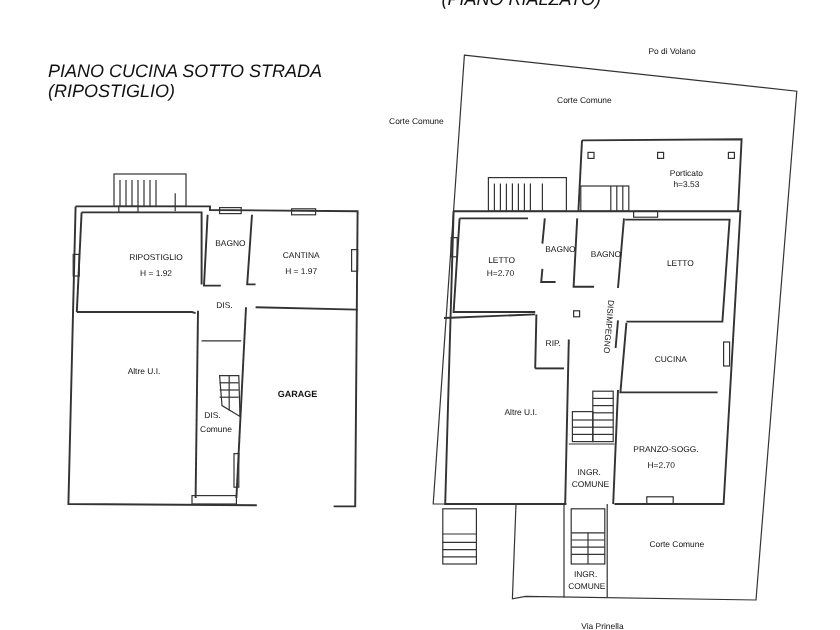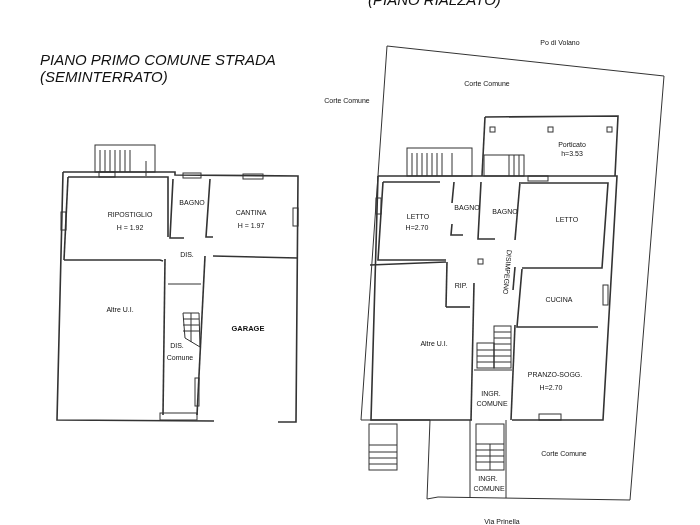--- a/index.html
+++ b/index.html
@@ -8,22 +8,22 @@
   .wall { fill: none; stroke: #333; stroke-width: 1.6; }
   .thin { fill: none; stroke: #333; stroke-width: 1; }
   .lbl { font-family: "Liberation Sans", sans-serif; font-size: 7px; fill: #111; text-anchor: middle; }
   .lbl-b { font-family: "Liberation Sans", sans-serif; font-size: 7.5px; font-weight: bold; fill: #111; text-anchor: middle; }
   .title { position: absolute; font-family: "Liberation Sans", sans-serif; font-style: italic; font-size: 15px; color: #111; white-space: nowrap; }
 </style>
 </head>
 <body>
 
 <div class="title" style="left:368px; top:-9px;">(PIANO RIALZATO)</div>
-<div class="title" style="left:40px; top:51px;">PIANO PRIMO COMUNE STRADA</div>
-<div class="title" style="left:40px; top:68px;">(SEMINTERRATO)</div>
+<div class="title" style="left:40px; top:51px;">PIANO CUCINA SOTTO STRADA</div>
+<div class="title" style="left:40px; top:68px;">(RIPOSTIGLIO)</div>
 
 <svg width="700" height="525" viewBox="0 0 700 525">
 
   <g>
 
     <g>
       <rect class="thin" x="95" y="145" width="60" height="27"></rect>
       <line class="thin" x1="100" y1="150" x2="100" y2="172"></line>
       <line class="thin" x1="105" y1="150" x2="105" y2="172"></line>
       <line class="thin" x1="110" y1="150" x2="110" y2="172"></line>

